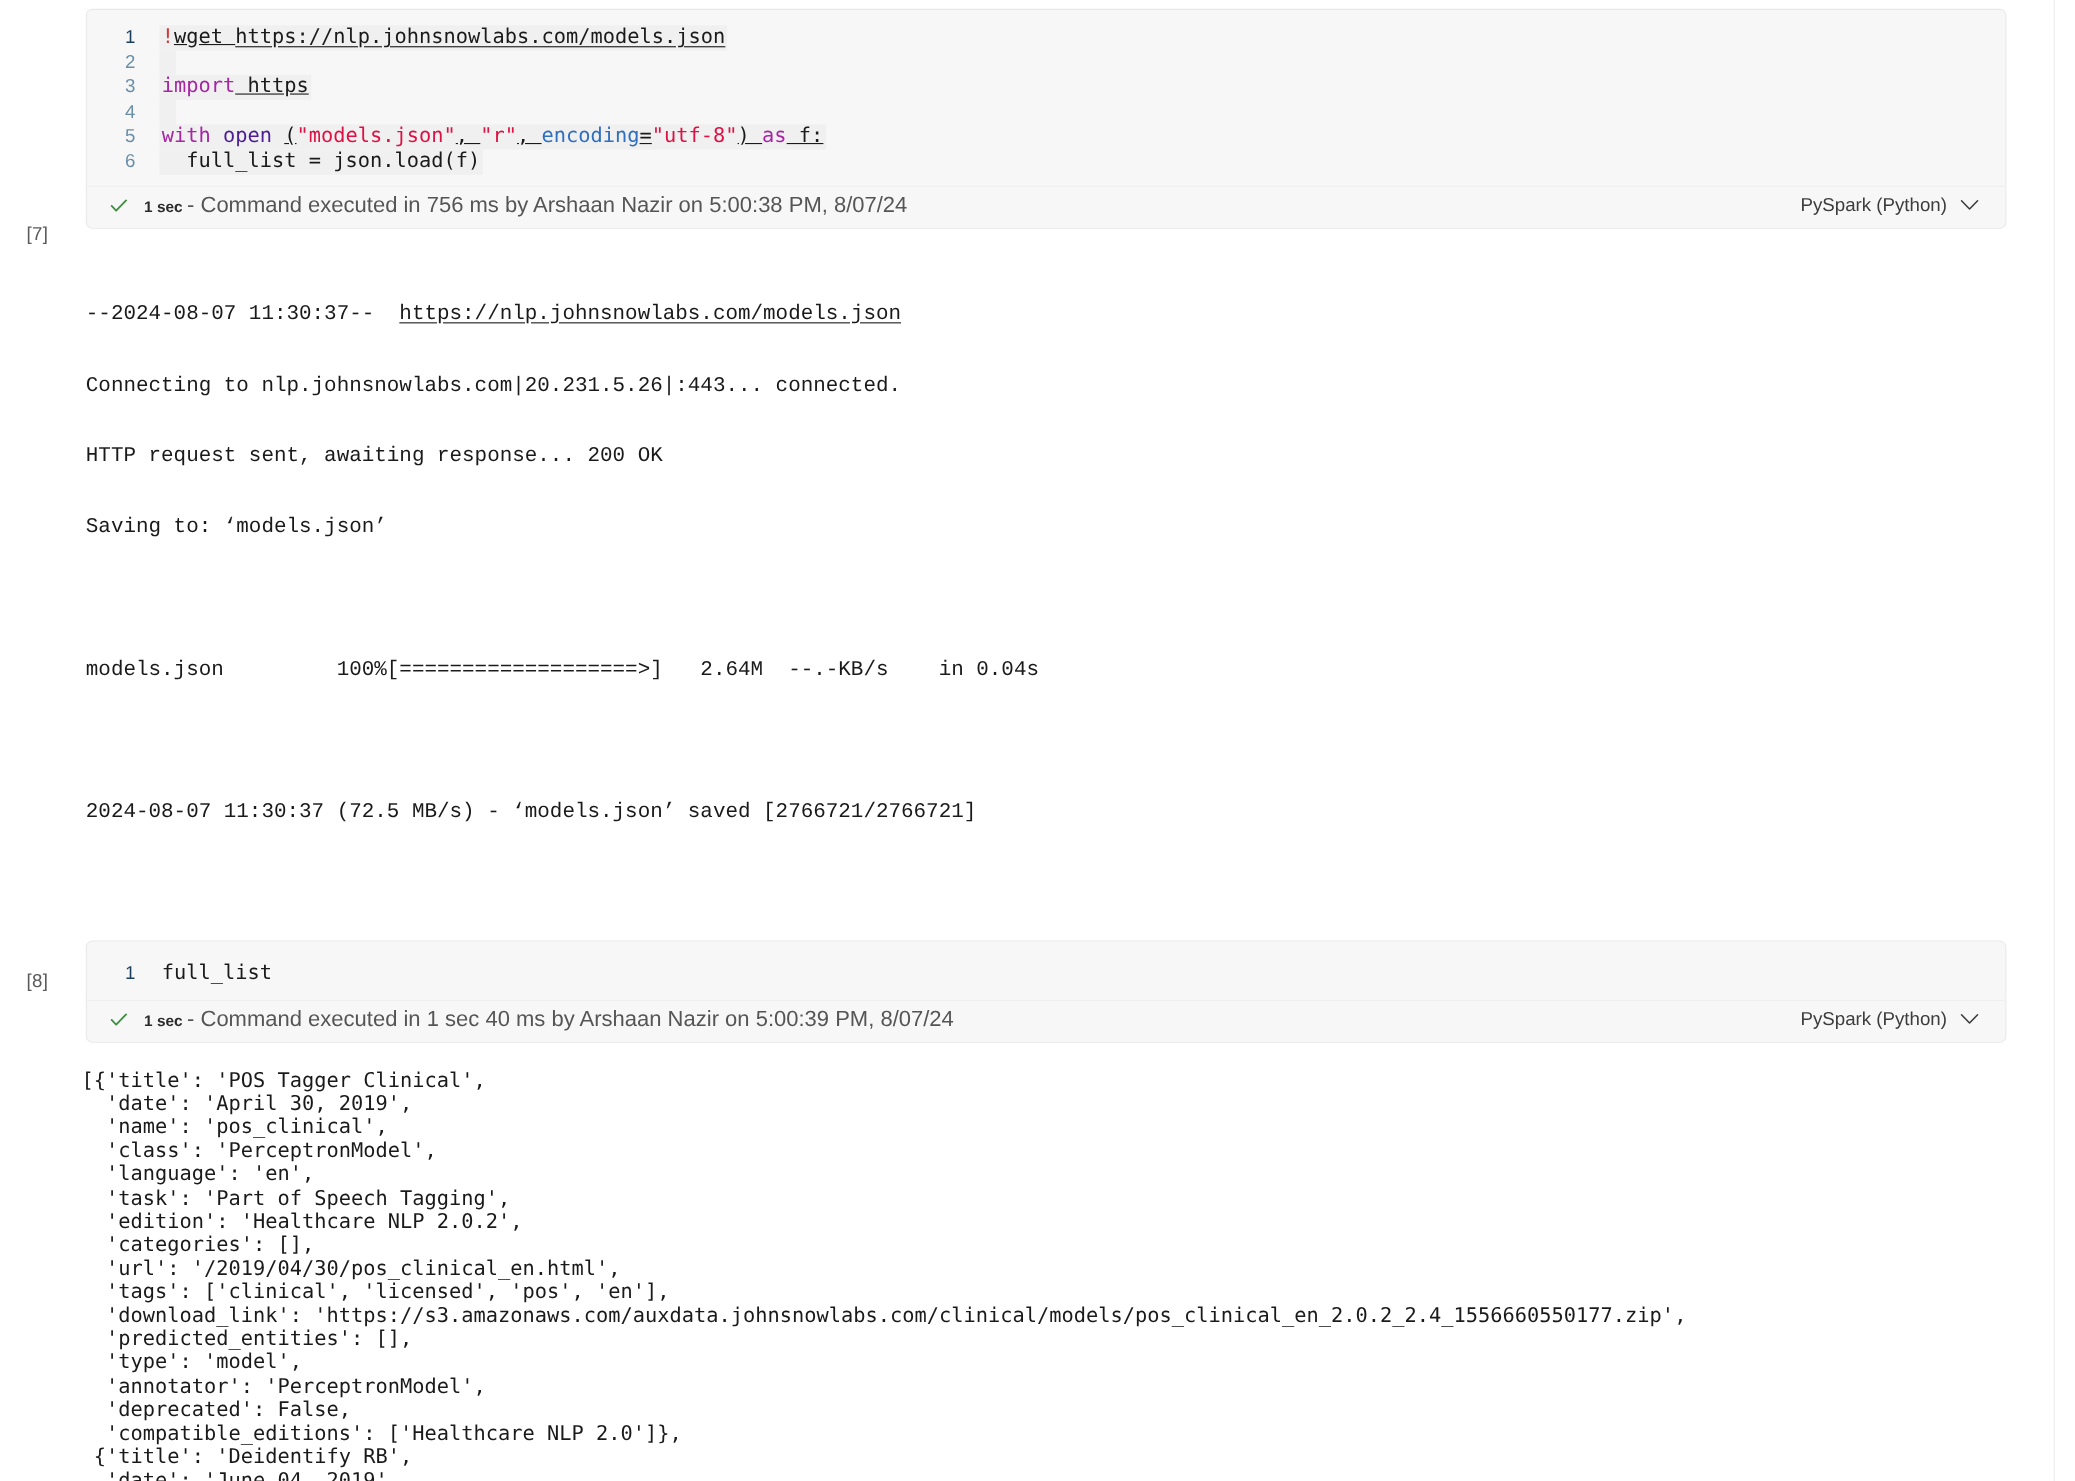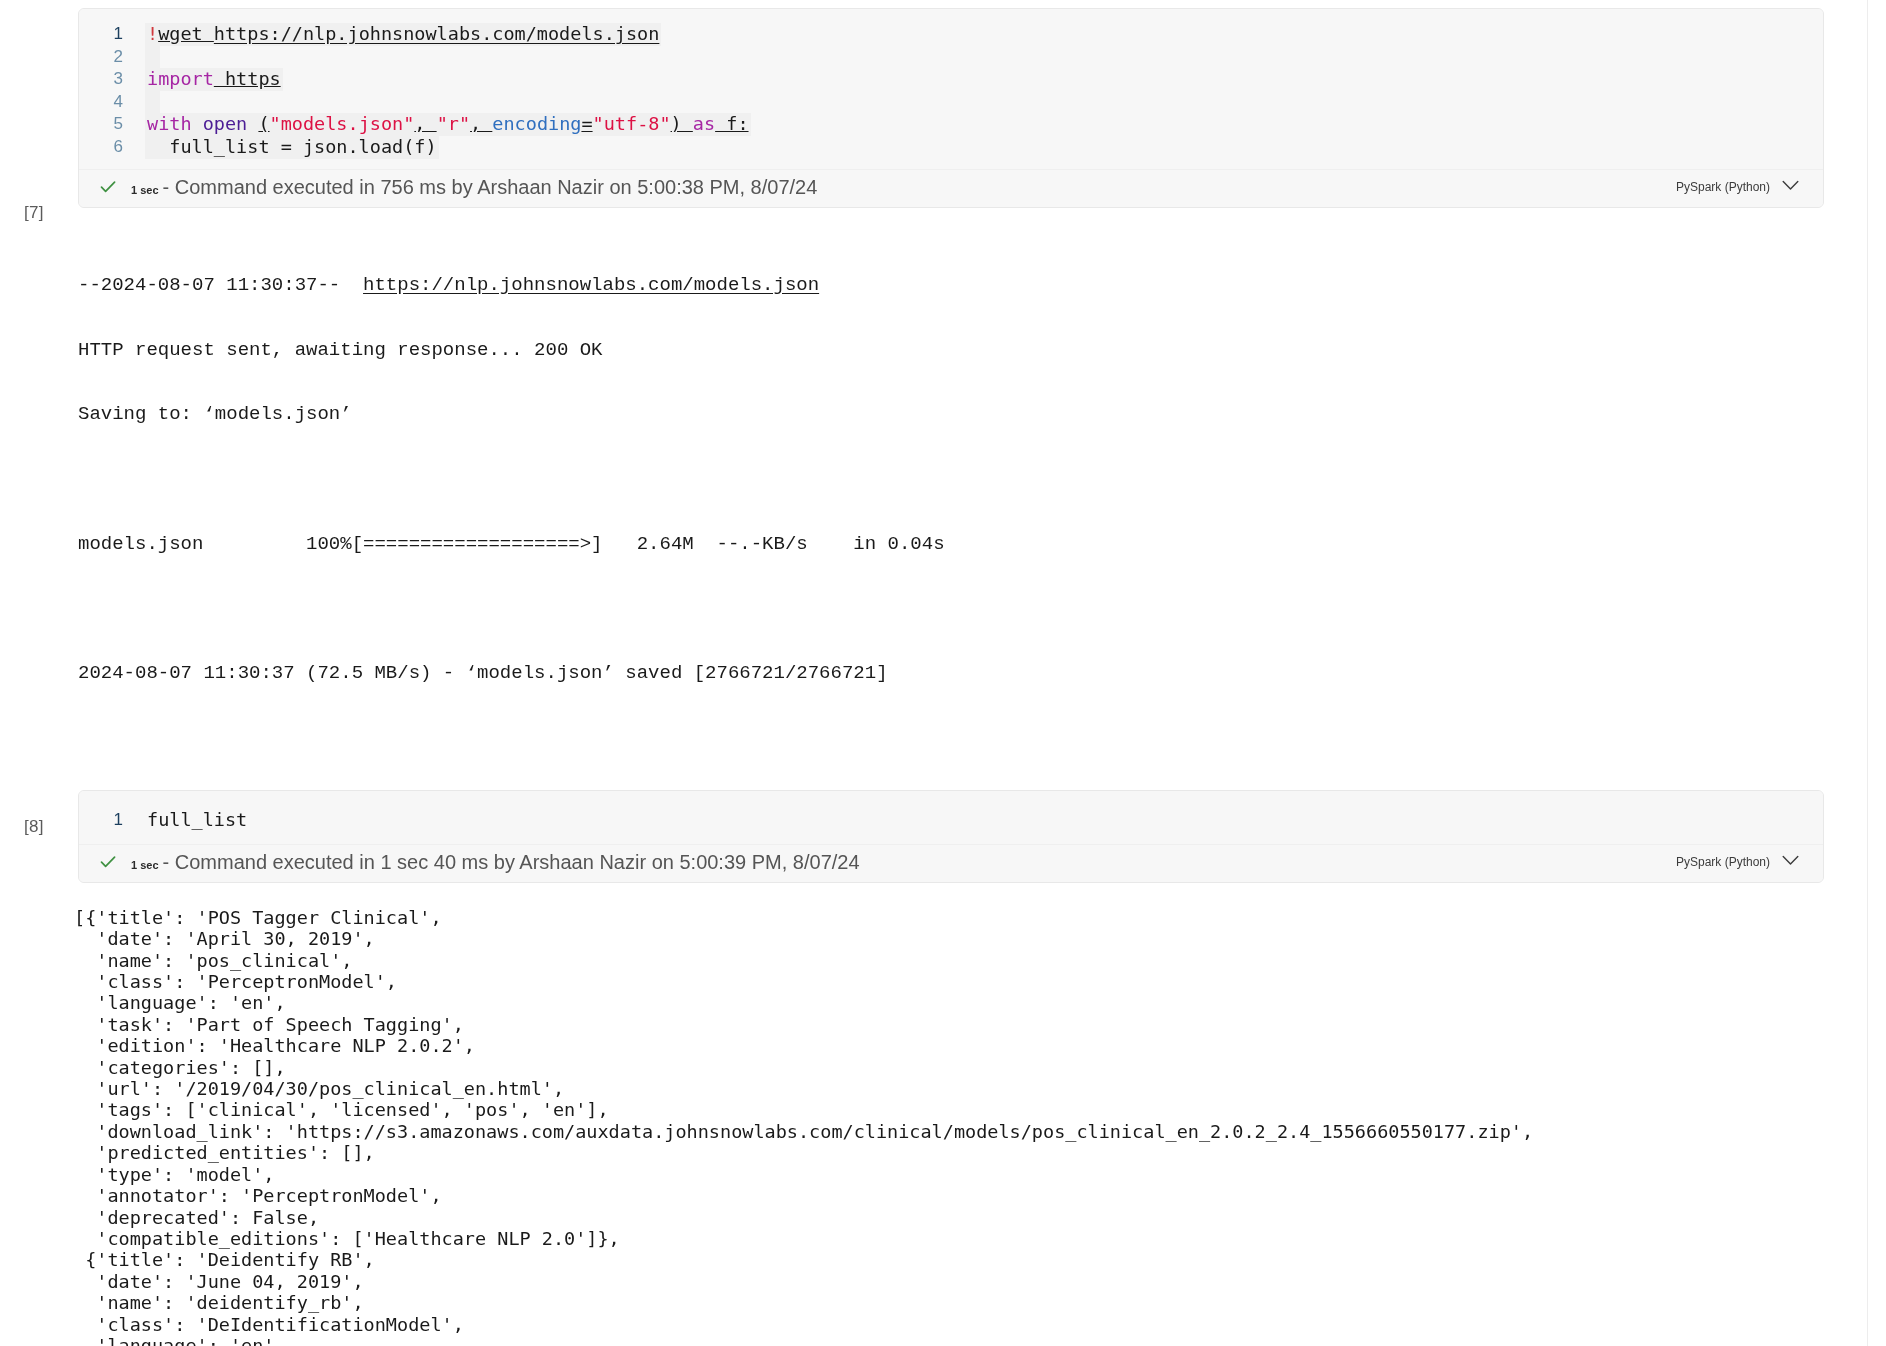--- a/index.html
+++ b/index.html
@@ -104,29 +104,29 @@
   }
   .check-icon {
     flex: 0 0 auto;
     width: 22px; height: 22px;
     margin-right: 12px;
     display: inline-flex;
     align-items: center;
     justify-content: center;
   }
   .status-left { display: flex; align-items: baseline; }
-  .dur { font-weight: bold; color: #2b2b2b; font-size: 11px; }
+  .dur { font-weight: bold; color: #2b2b2b; font-size: 14px; }
   .status-msg { color: #555; font-size: 20px; margin-left: 4px; }
   .status-spacer { flex: 1 1 auto; }
   .lang-sel {
     display: inline-flex;
     align-items: center;
     gap: 12px;
     color: #3c3c3c;
-    font-size: 12px;
+    font-size: 17px;
     padding-right: 6px;
     cursor: pointer;
   }
   .chev { display: inline-block; }
 
   
   .output {
     padding: 0 40px 0 78px;
     font-family: Liberation Mono, monospace;
     font-size: 19px;
@@ -213,20 +213,21 @@
               <path d="M1.2 1.5 L8.5 9 L15.8 1.5" stroke="#3c3c3c" stroke-width="1.4" fill="none" stroke-linecap="round" stroke-linejoin="round"></path>
             </svg>
           </span>
         </span>
       </div>
     </div>
   </div>
 
   <div class="output" style="padding-top:24px;">
     <div class="out-line"><span>--2024-08-07 11:30:37--  </span><span class="out-link">https://nlp.johnsnowlabs.com/models.json</span></div>
+    <div class="out-line">Connecting to nlp.johnsnowlabs.com|20.231.5.26|:443... connected.</div>
     <div class="out-line">HTTP request sent, awaiting response... 200 OK</div>
     <div class="out-line">Saving to: ‘models.json’</div>
     <div class="out-line">&nbsp;</div>
     <div class="out-line">models.json         100%[===================&gt;]   2.64M  --.-KB/s    in 0.04s</div>
     <div class="out-line">&nbsp;</div>
     <div class="out-line">2024-08-07 11:30:37 (72.5 MB/s) - ‘models.json’ saved [2766721/2766721]</div>
   </div>
 
   <div class="spacer-lg"></div>
 

